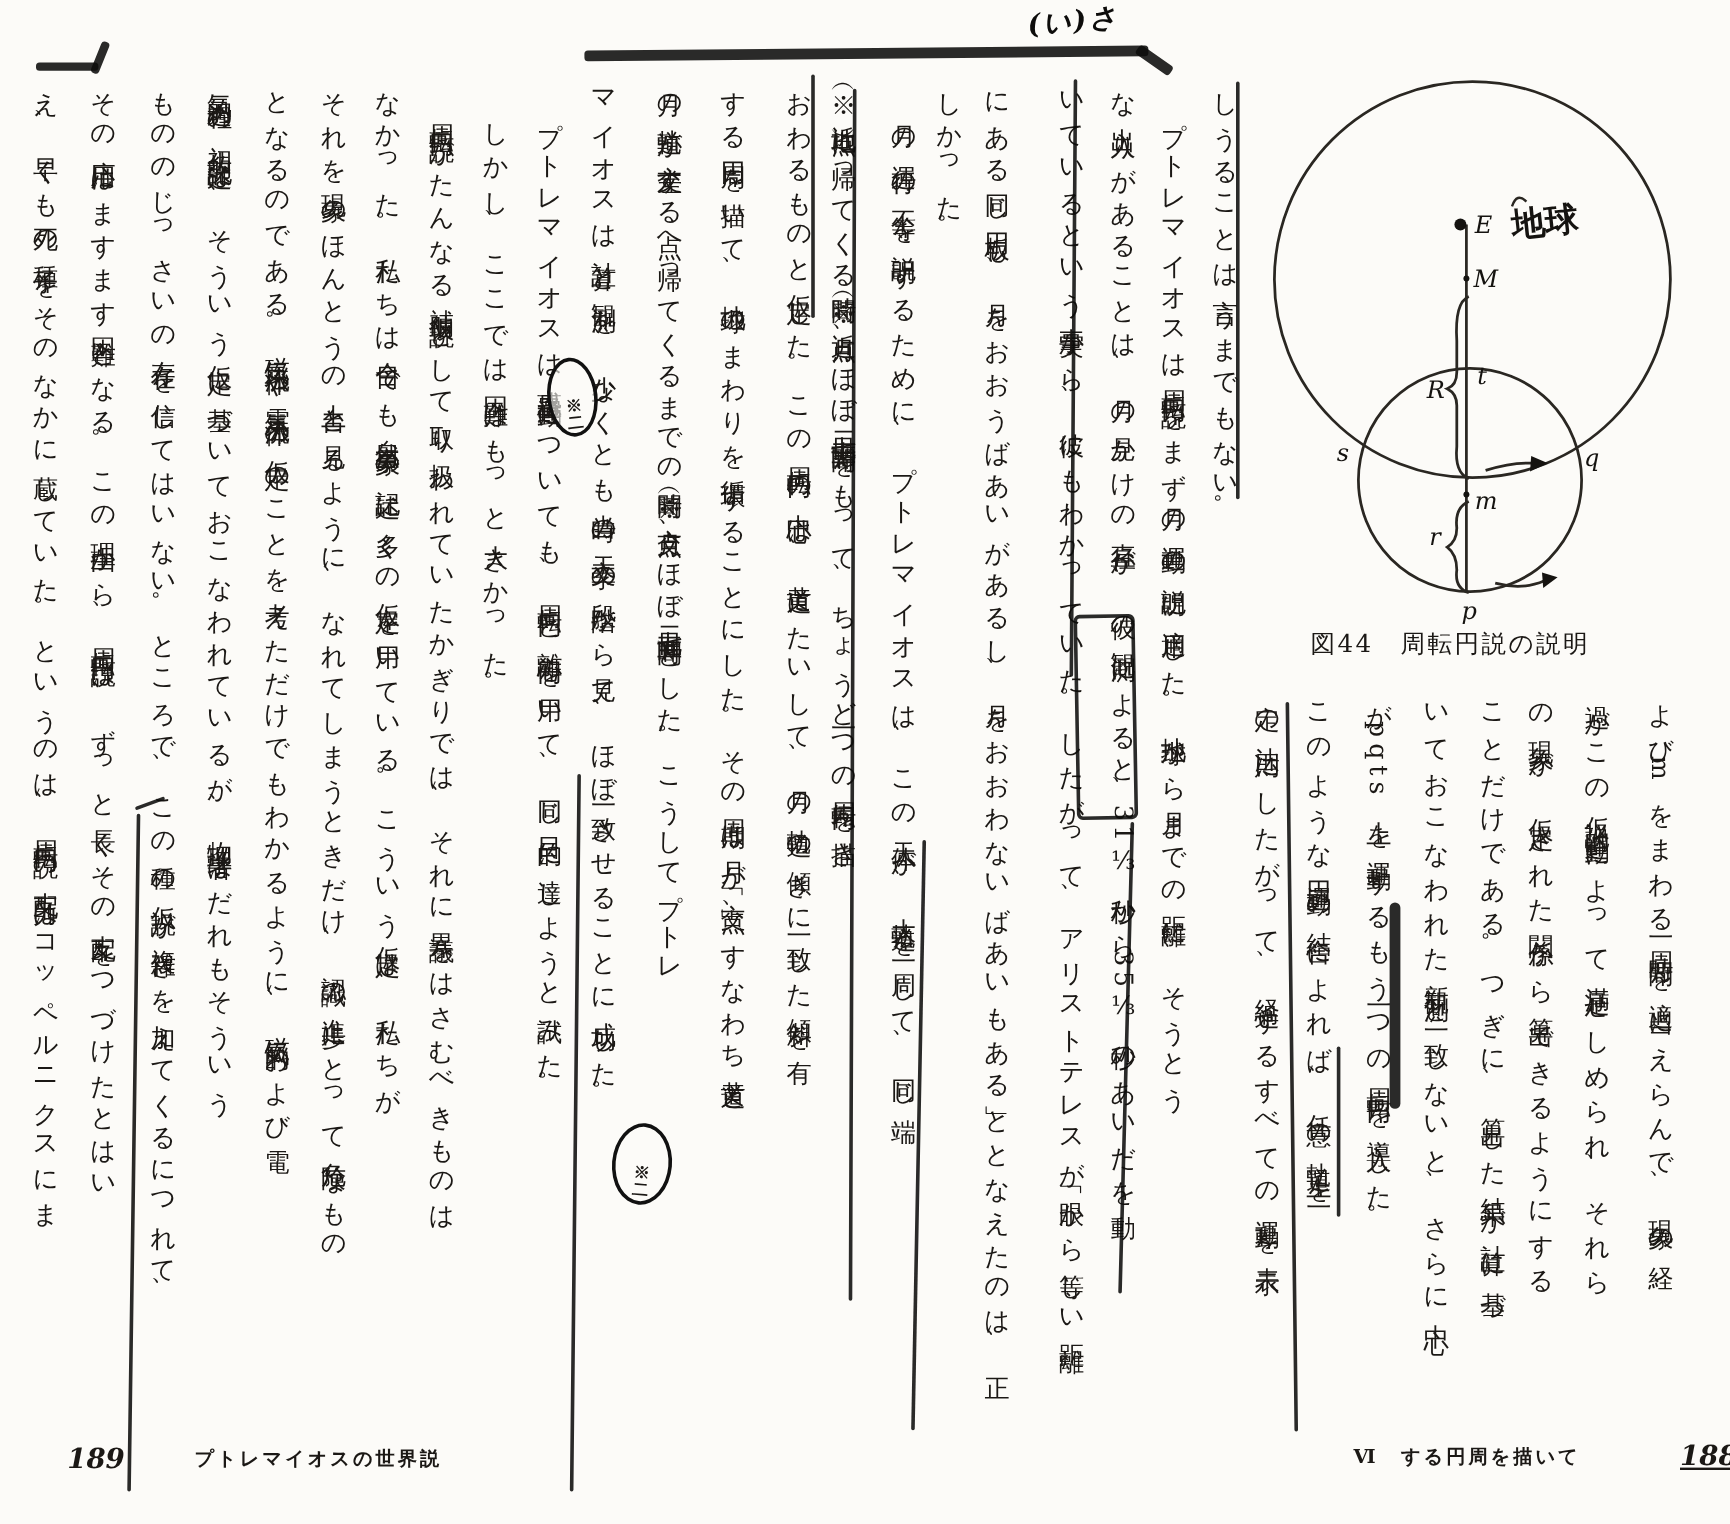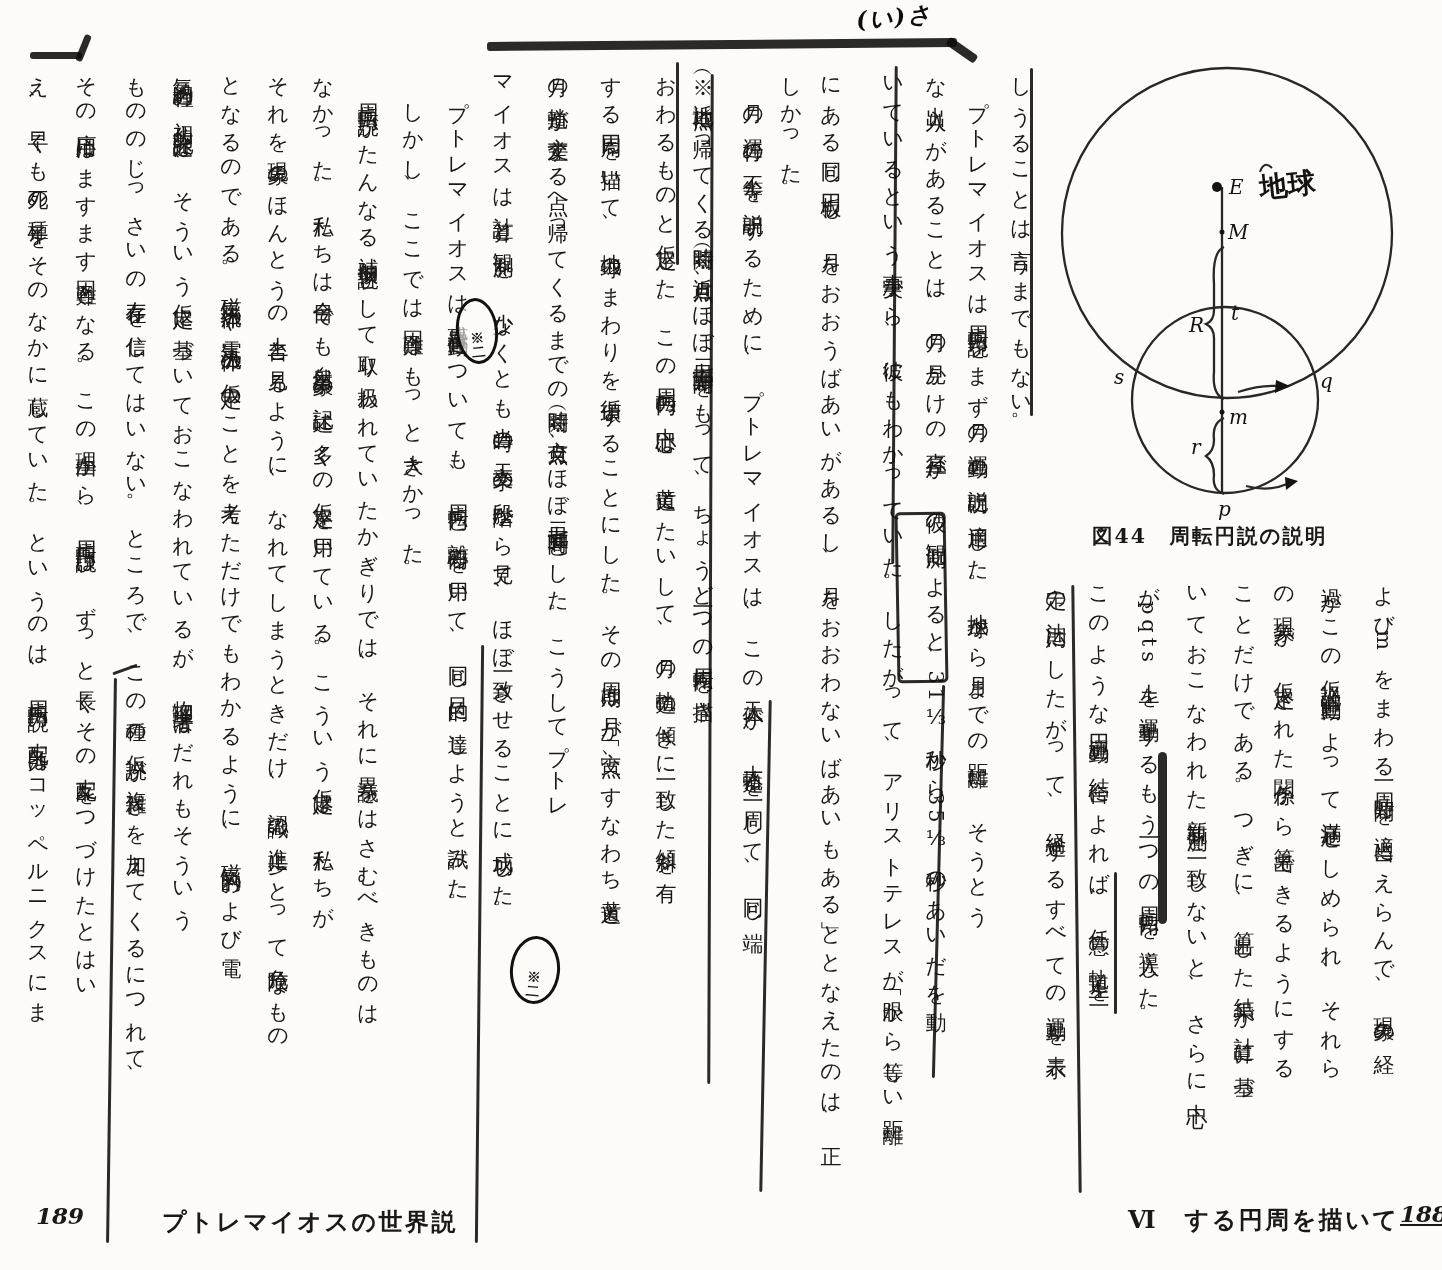--- a/index.html
+++ b/index.html
@@ -28,24 +28,24 @@
     position:absolute;border:3.5px solid #111;border-radius:50%;
     display:flex;align-items:center;justify-content:center;
     writing-mode:vertical-rl;font-size:13.5px;font-weight:bold;
     letter-spacing:1px;background:rgba(252,251,248,.6);
   }
   .scribble{
     position:absolute;font-size:23px;font-style:italic;font-weight:bold;
     transform:rotate(-5deg);letter-spacing:2px;color:#0d0c0b;
   }
   .caption{
-    position:absolute;font-size:20.5px;font-weight:700;letter-spacing:2px;
+    position:absolute;font-size:20.5px;font-weight:400;letter-spacing:2px;
   }
   .footer-num{position:absolute;font-size:23px;font-style:italic;font-weight:bold;}
-  .footer-title{position:absolute;font-size:24px;font-weight:600;letter-spacing:2.5px;}
+  .footer-title{position:absolute;font-size:16px;font-weight:600;letter-spacing:2.5px;}
   svg text{font-family:"DejaVu Serif","Liberation Serif",serif;}
 </style>
 </head>
 <body>
 
 <svg style="position:absolute;left:1048px;top:42px;" width="392" height="500" viewBox="0 0 392 500">
   <g fill="none" stroke="#2a2722" stroke-width="2.3">
     <circle cx="179" cy="191" r="165"></circle>
     <circle cx="177" cy="358" r="93"></circle>
     <line x1="174" y1="145" x2="174" y2="452"></line>
@@ -133,16 +133,16 @@
 <div class="pen" style="left:478px;top:645px;width:2.5px;height:598px;transform:rotate(0.6deg);"></div>
 <div class="pen" style="left:1158px;top:752px;width:9px;height:172px;border-radius:6px;"></div>
 <div class="pen" style="left:1075px;top:585px;width:2.5px;height:608px;transform:rotate(-0.7deg);"></div>
 <div class="pen" style="left:1114px;top:872px;width:2.5px;height:142px;"></div>
 <div class="pen" style="left:110px;top:678px;width:2.5px;height:565px;transform:rotate(0.8deg);"></div>
 <div class="pen" style="left:112px;top:668px;width:26px;height:3px;transform:rotate(-20deg);"></div>
 
 <div class="circle-note" style="left:456px;top:298px;width:36px;height:60px;transform:rotate(-6deg);">※二</div>
 <div class="circle-note" style="left:510px;top:936px;width:44px;height:62px;transform:rotate(5deg);">※二</div>
 
-<div class="footer-num" style="left:36px;top:1202px;">189</div>
+<div class="footer-num" style="left:56px;top:1202px;">189</div>
 <div class="footer-title" style="left:162px;top:1206px;">プトレマイオスの世界説</div>
 <div class="footer-title" style="left:1128px;top:1204px;">Ⅵ　する円周を描いて</div>
 <div class="footer-num" style="left:1400px;top:1200px;text-decoration:underline;">188</div>
 
 </body></html>

